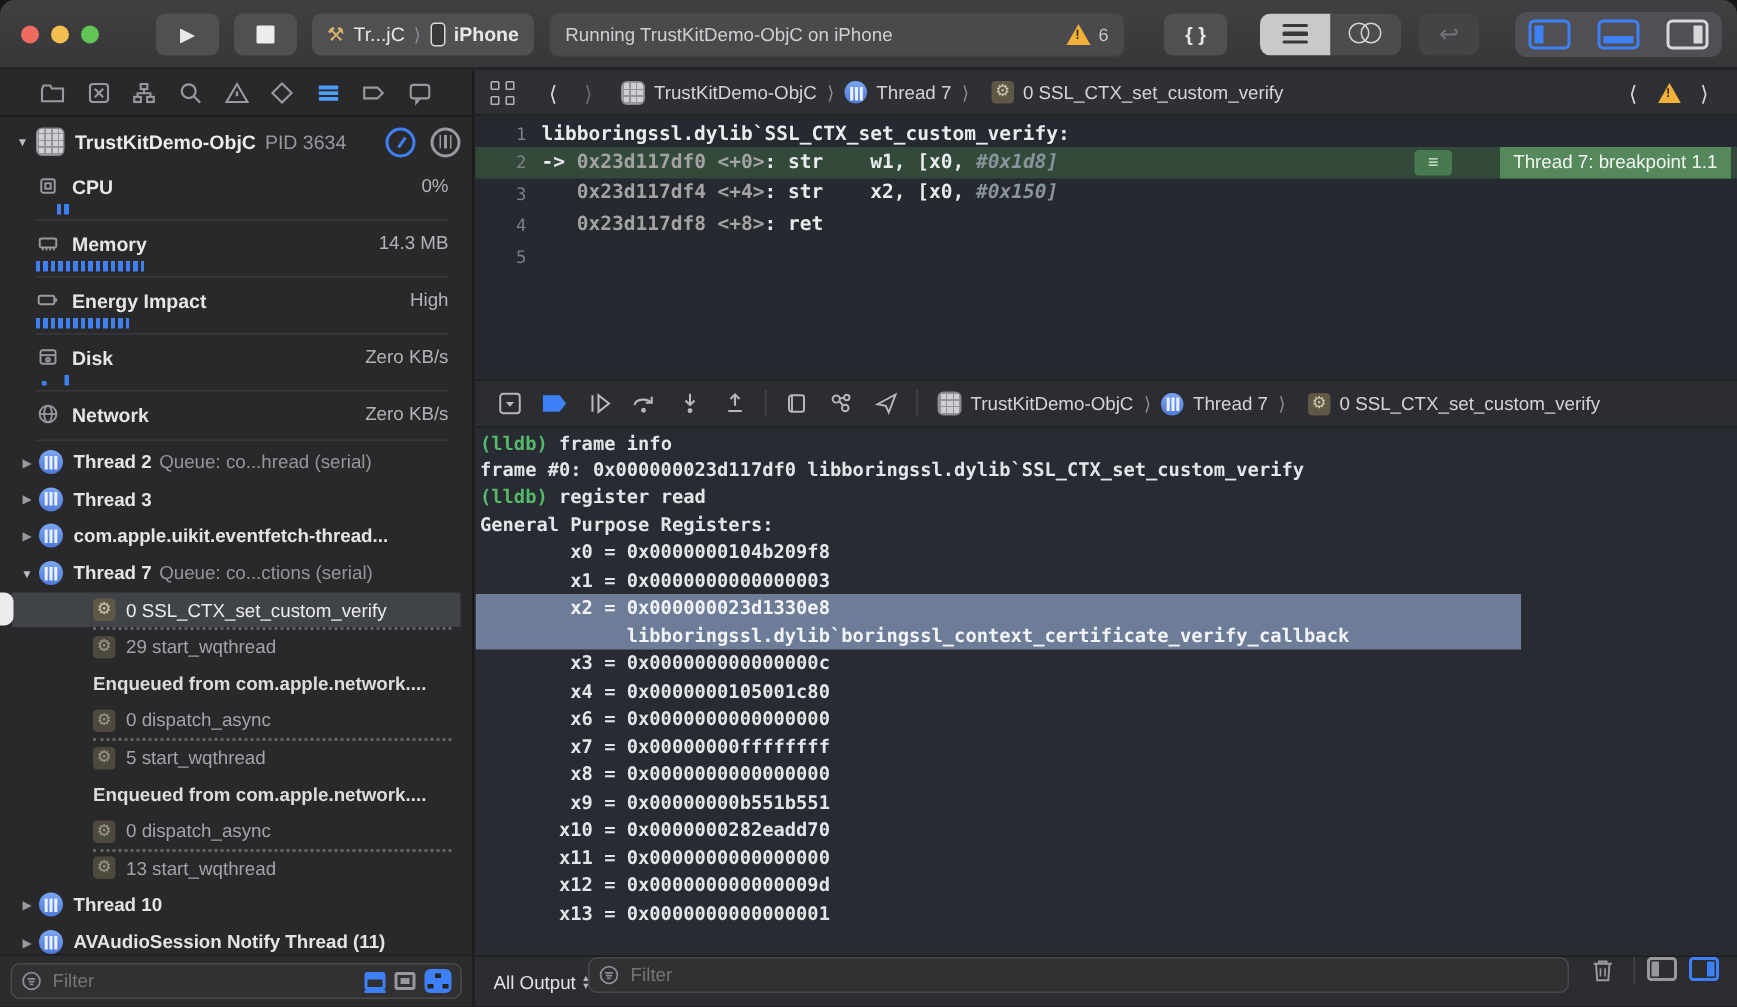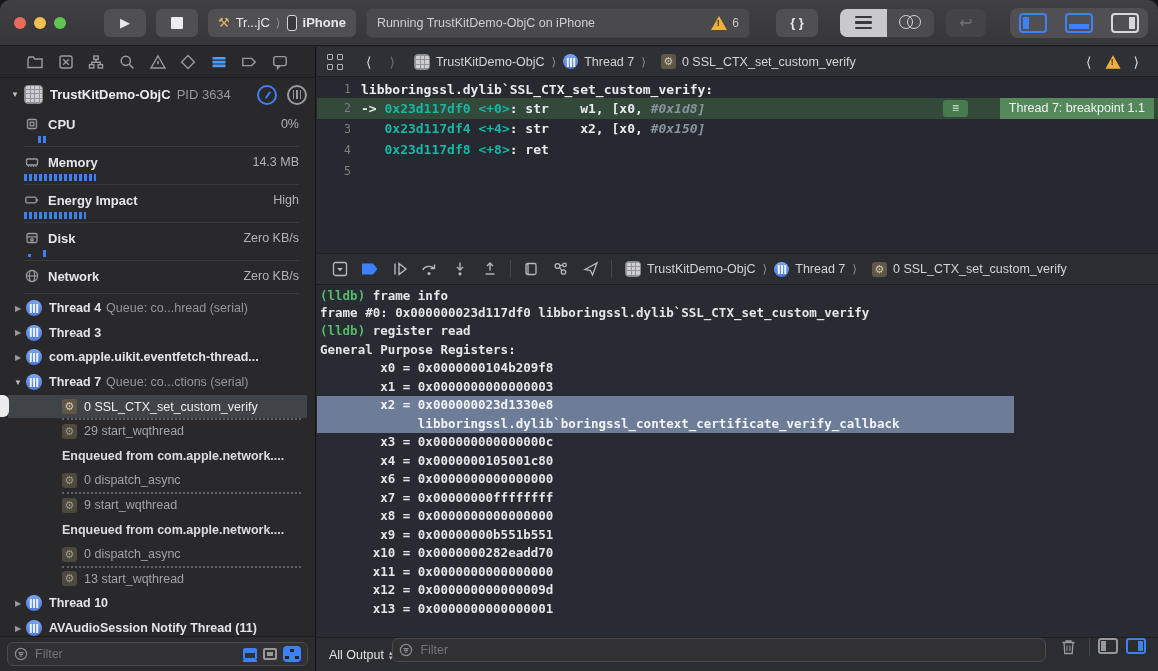--- a/index.html
+++ b/index.html
@@ -118,21 +118,21 @@
   .crumb-gear{width:15px;height:15px;border-radius:3px;background:#5f5846;color:#cdc6ae;font-size:11px;
     line-height:15px;text-align:center;margin:0 6px 0 8px;}
   #jump-right{margin-left:auto;display:flex;align-items:center;gap:4px;}
 
   
   #editor{position:relative;height:176px;background:#262930;font-size:13px;}
   .eline{display:flex;height:20.8px;align-items:center;position:relative;}
   .lnum{width:34px;text-align:right;color:#7e7e85;font-size:11.5px;font-family:"DejaVu Sans Mono",monospace;flex:none;}
   .ecode{font-family:"DejaVu Sans Mono",monospace;font-weight:bold;color:#e9ebef;white-space:pre;padding-left:10px;}
   .eline.bp{background:#33493a;}
-  .addr{color:#14b8a6;text-align:right;}
+  .addr{color:#a3a3a3;text-align:right;}
   .imm{color:#89949f;font-style:italic;font-weight:600;}
   .bp-badge{position:absolute;right:190px;top:2px;width:25px;height:17px;background:#487a50;border-radius:3px;
     color:#d9e7da;font-size:12px;line-height:16px;text-align:center;}
   .bp-banner{position:absolute;right:4px;top:0;height:21px;background:#55895c;color:#f0f5f0;font-size:12.5px;
     display:flex;align-items:center;padding:0 9px;margin-left:46px;}
 
   
   #debugbar{height:32px;display:flex;align-items:center;background:#2b2d33;border-top:1px solid #1d1e22;
     border-bottom:1px solid #1d1e22;padding:0 8px;font-size:12.5px;color:#d4d4d8;}
   .db-ic{width:30px;height:22px;display:flex;align-items:center;justify-content:center;flex:none;}
@@ -370,21 +370,21 @@
         <span class="g-value">Zero KB/s</span>
       </div>
       <div style="height:6px;"></div>
       <div class="g-sep"></div>
     </div>
 
     <div id="threads">
       <div class="trow">
         <span class="disc">▶</span>
         <span class="thread-ic"></span>
-        <span class="t-label">Thread 4</span>
+        <span class="t-label">Thread 2</span>
         <span class="t-detail">Queue: co...hread (serial)</span>
       </div>
       <div class="trow">
         <span class="disc">▶</span>
         <span class="thread-ic"></span>
         <span class="t-label">Thread 3</span>
       </div>
       <div class="trow">
         <span class="disc">▶</span>
         <span class="thread-ic"></span>
@@ -410,21 +410,21 @@
       <div class="enq">
         <span>Enqueued from com.apple.network....</span>
       </div>
       <div class="frow">
         <span class="gear-ic" style="opacity:.7;">⚙</span>
         <span class="lbl">0 dispatch_async</span>
       </div>
       <div class="frow">
         <span class="dotted-sep"></span>
         <span class="gear-ic" style="opacity:.7;">⚙</span>
-        <span class="lbl">9 start_wqthread</span>
+        <span class="lbl">5 start_wqthread</span>
       </div>
       <div class="enq">
         <span>Enqueued from com.apple.network....</span>
       </div>
       <div class="frow">
         <span class="gear-ic" style="opacity:.7;">⚙</span>
         <span class="lbl">0 dispatch_async</span>
       </div>
       <div class="frow">
         <span class="dotted-sep"></span>

